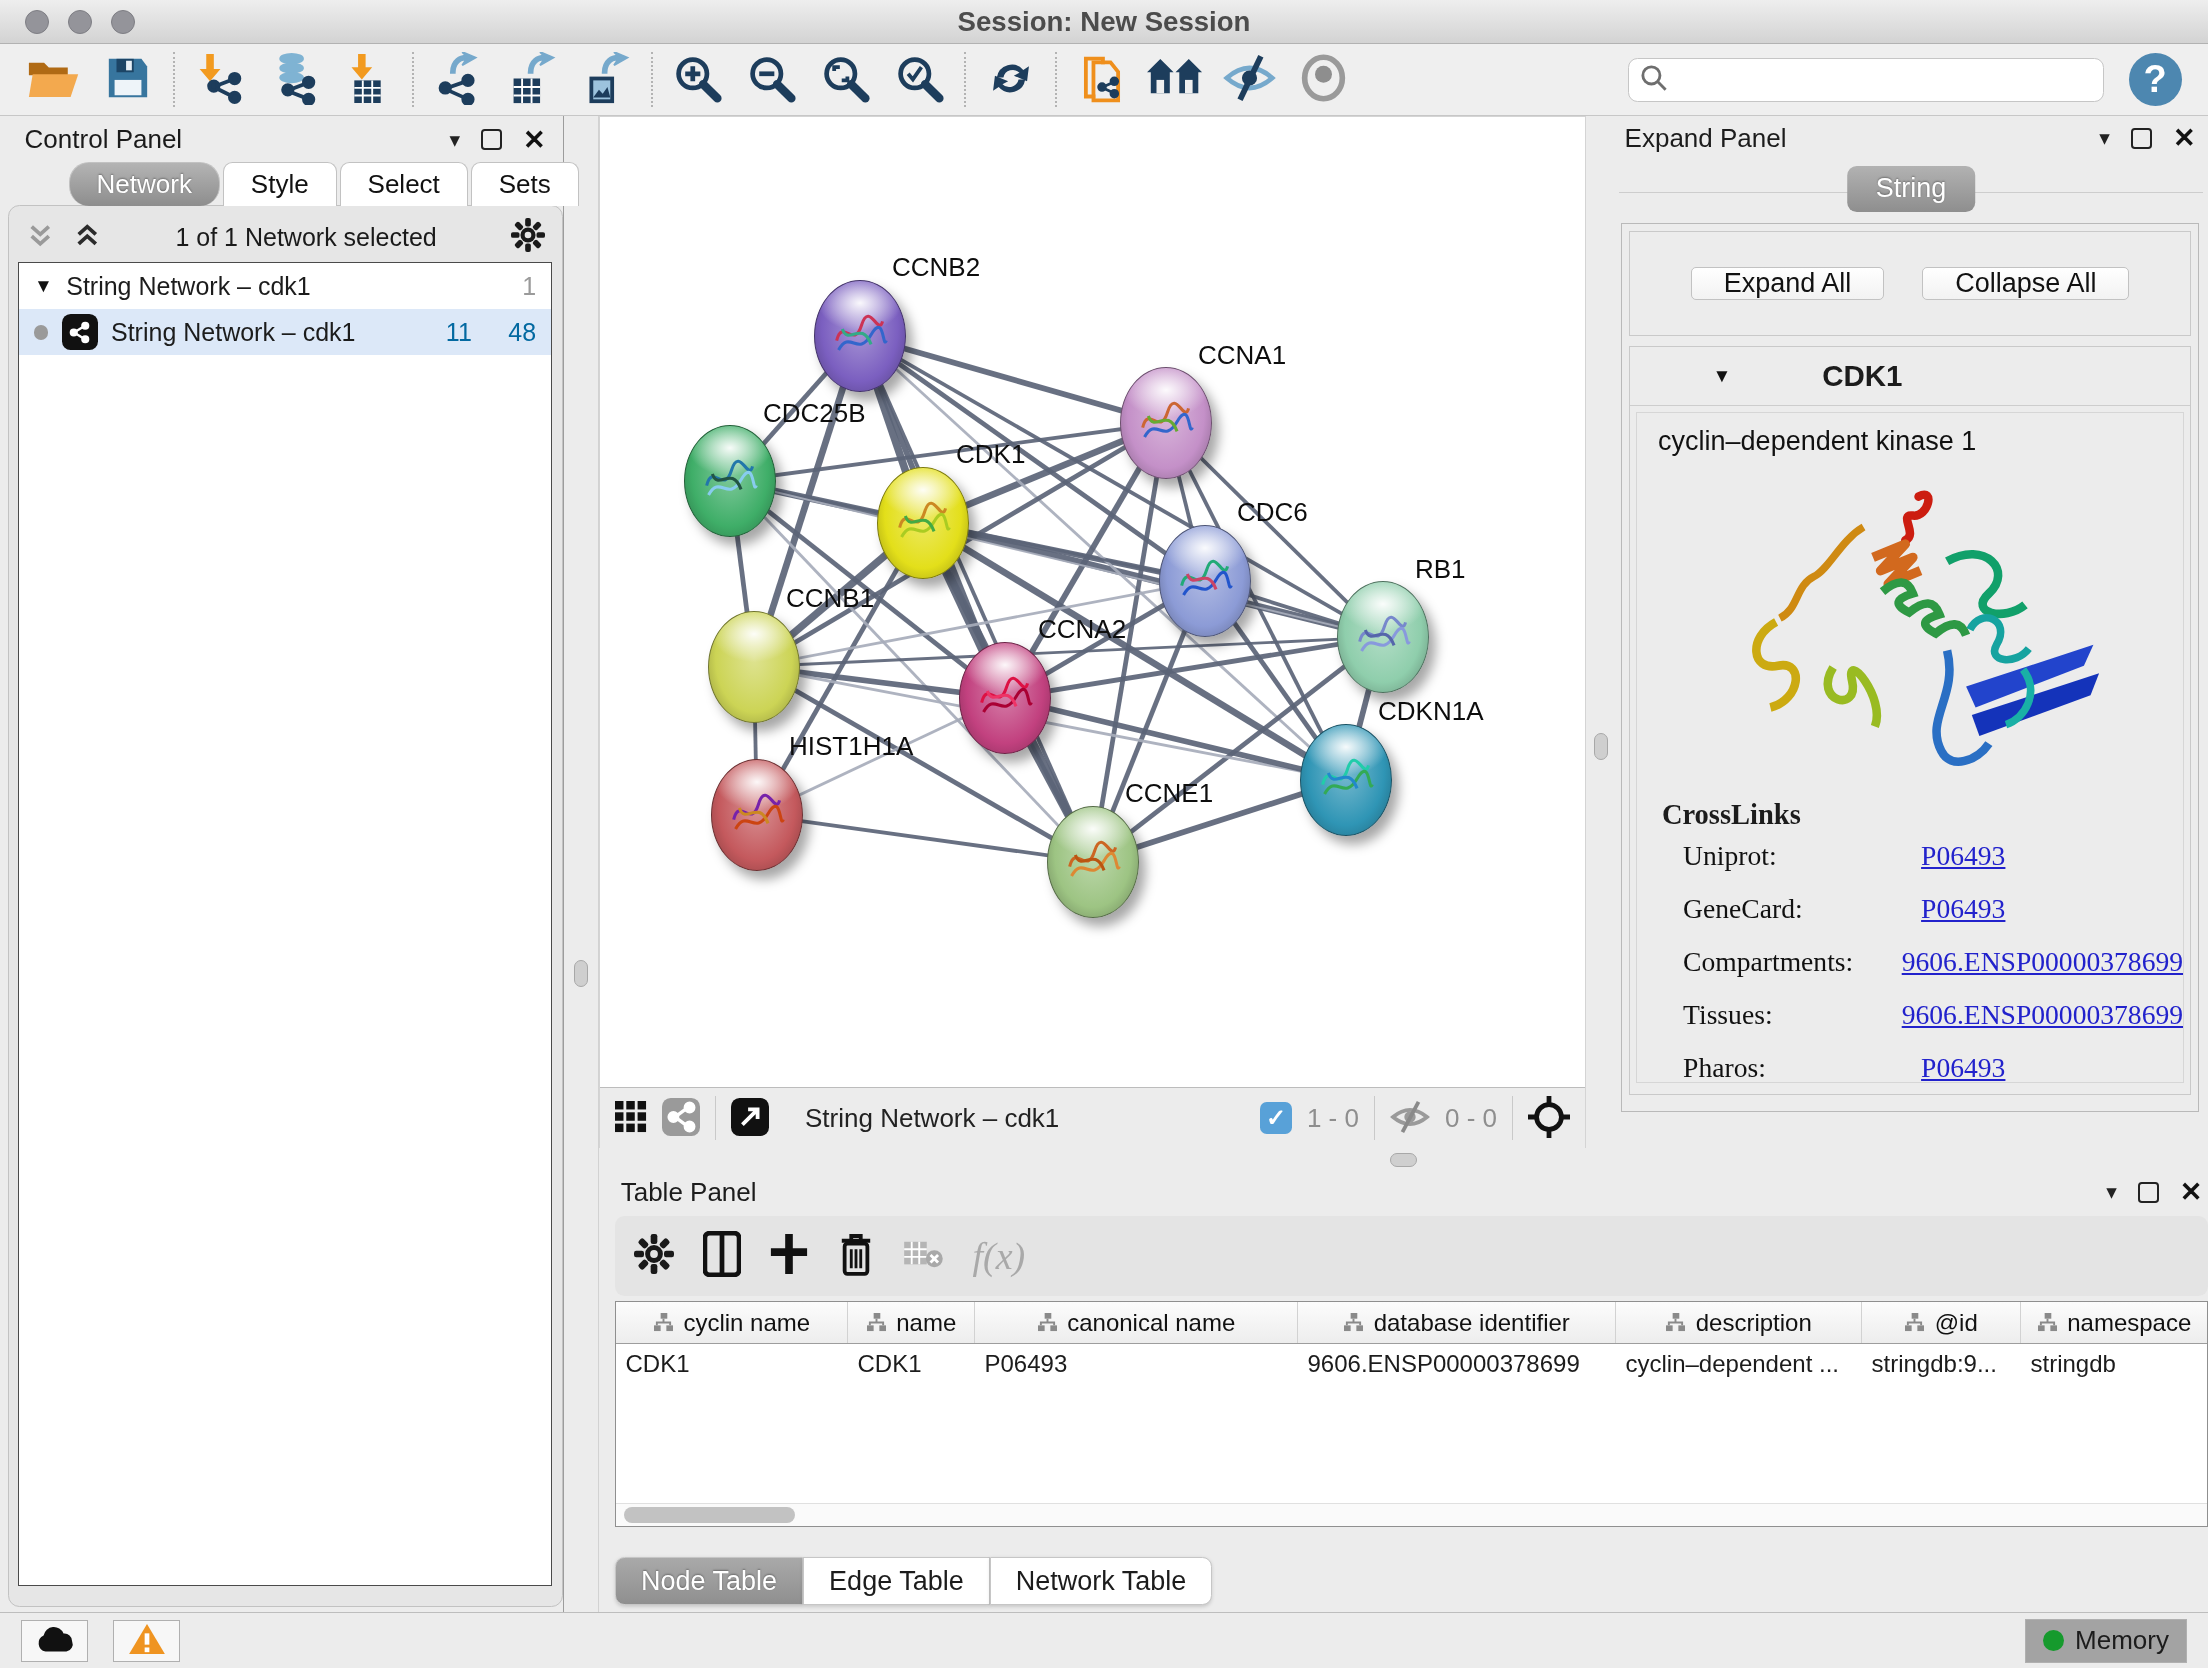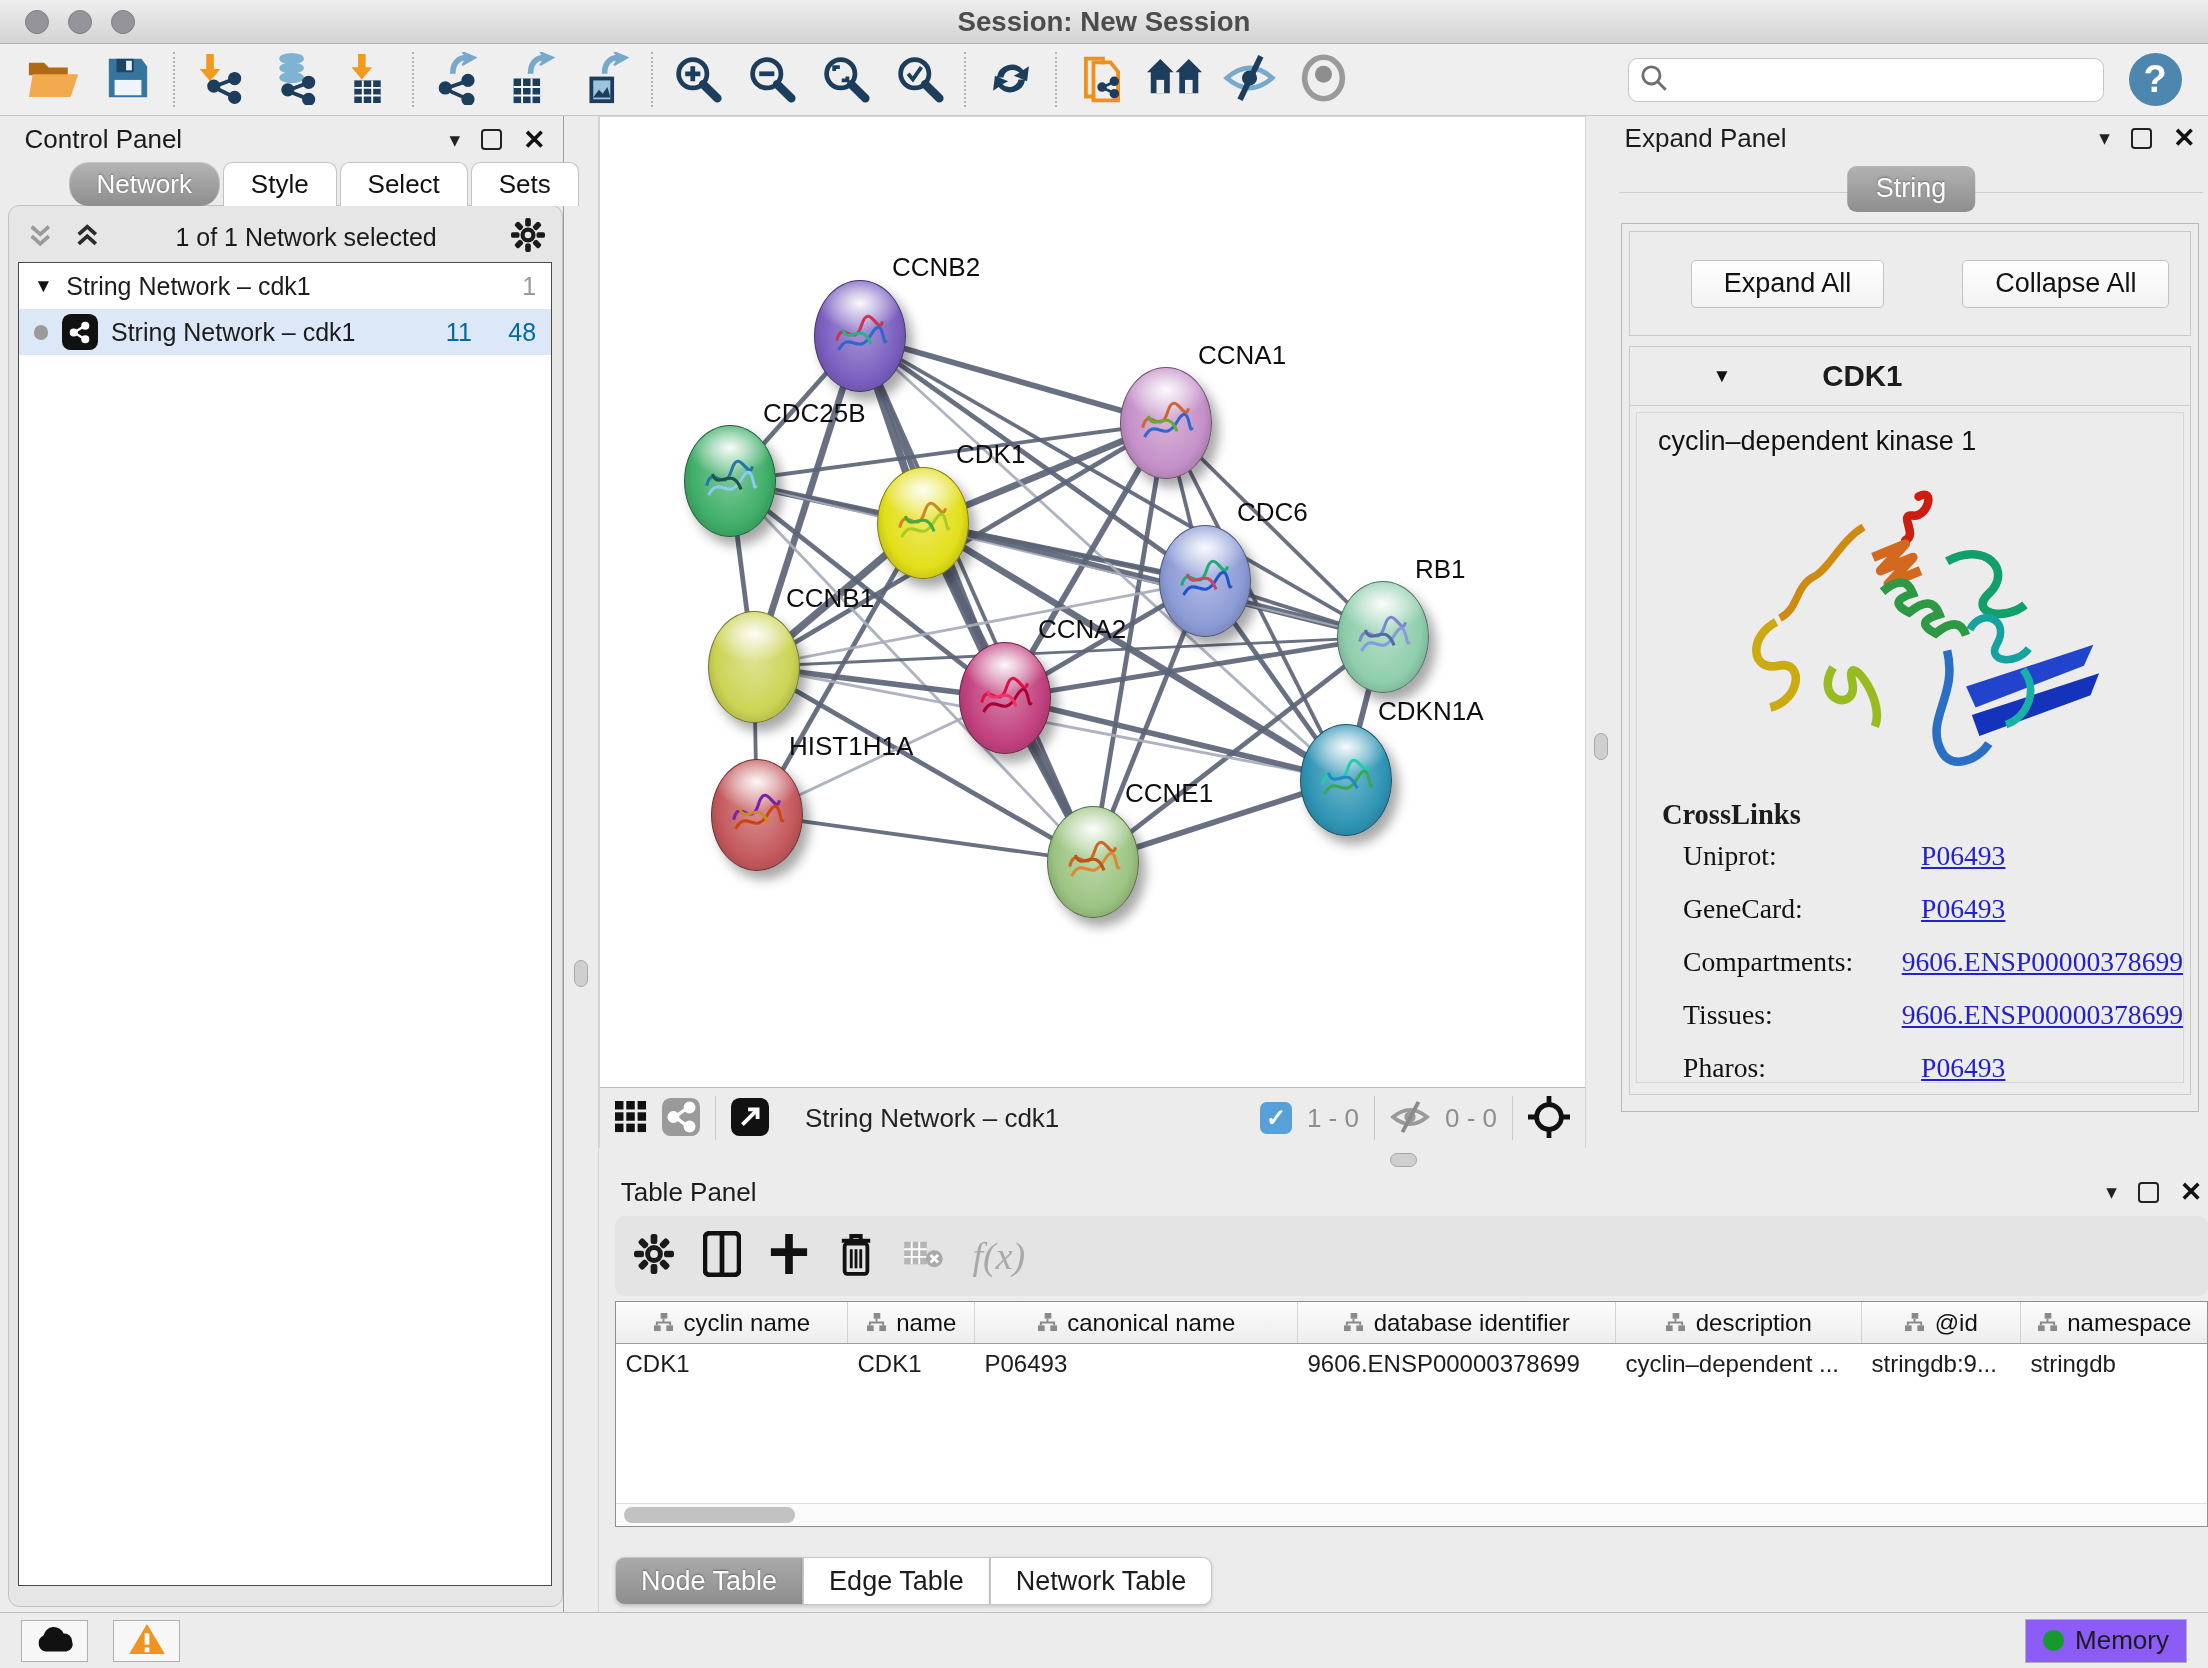--- a/index.html
+++ b/index.html
@@ -79,22 +79,22 @@
   
   .results-panel { position:absolute; left:1617px; top:0; width:588px; height:1056px; }
   .rp-header { height:44px; display:flex; align-items:center; padding:0 9.5px 0 7.6px; font-size:26px; }
   .rp-tabrow { position:relative; height:59px; }
   .rp-tabrow::before { content:""; position:absolute; left:1.9px; right:1.9px; top:32px; border-top:1.9px solid #cdcdcd; }
   .rp-tab { position:absolute; left:50%; transform:translateX(-50%); top:5.7px; height:46px; padding:0 28.5px;
             background:linear-gradient(#b2b2b2,#8e8e8e); color:#fff; font-size:27px; border-radius:9.5px;
             display:flex; align-items:center; text-shadow:0 -1px 1.9px rgba(0,0,0,.35); }
   .rp-outer { margin:3.8px 5.7px 0 3.8px; border:1.9px solid #b9b9b9; background:#ececec; height:889px; padding:7.6px; }
   .rp-buttons { border:1px solid #c9c9c9; background:#ececec; height:105px; display:flex; align-items:center; justify-content:center; gap:38px; }
-  .rp-btn { background:linear-gradient(#ffffff,#f2f2f2); border:1px solid #c2c2c2; border-radius:5px; height:48px;
-            padding:0 32px; font-size:27px; display:flex; align-items:center; color:#111;margin-left:40px; }
+  .rp-btn { background:linear-gradient(#ffffff,#f2f2f2); border:1px solid #c2c2c2; border-radius:5px; height:33px;
+            padding:0 32px; font-size:27px; display:flex; align-items:center; color:#111; }
   .rp-section { margin-top:9.5px; border:1px solid #c9c9c9; background:#ececec; height:749px; }
   .rp-sec-header { height:59px; display:flex; align-items:center; border-bottom:1px solid #cdcdcd; padding-left:82px; gap:91px; }
   .rp-sec-title { font-size:29.5px; font-weight:bold; }
   .rp-sec-body { margin:5.7px; border:1px solid #d6d6d6; background:#ececec; height:671px; padding:13.3px 0 0 21px; overflow:hidden; }
   .rp-desc { font-size:27px; color:#111; }
   .protein-figure { display:block; margin:13.3px auto 5.7px auto; }
   .xl-title { font-family:"Liberation Serif", serif; font-weight:bold; font-size:28.5px; margin:3.8px 0 9.5px 3.8px; }
   .xl-row { display:flex; font-family:"Liberation Serif", serif; font-size:27.6px; margin:0 0 21px 25px; }
   .xl-label { width:238px; color:#111; }
   .xl-link { color:#2222cc; text-decoration:underline; }
@@ -116,21 +116,21 @@
   .tp-tab { height:48px; padding:0 25px; background:#fff; border:1px solid #c6c6c6; font-size:27px; display:flex; align-items:center;
             box-shadow:0 1.9px 3.8px rgba(0,0,0,.15); }
   .tp-tab:first-child { border-radius:9.5px 0 0 9.5px; }
   .tp-tab:last-child { border-radius:0 9.5px 9.5px 0; }
   .tp-tab.active { background:linear-gradient(#a9a9a9,#8f8f8f); color:#fff; text-shadow:0 -1px 1.9px rgba(0,0,0,.35); }
 
   
   .statusbar { position:absolute; left:0; top:1612px; width:2208px; height:56px; background:#ececec; border-top:1.9px solid #bdbdbd;
                display:flex; align-items:center; padding:0 21px; gap:25px; }
   .sb-btn { width:67px; height:42px; background:#f7f7f7; border:1.9px solid #b0b0b0; display:flex; align-items:center; justify-content:center; }
-  .memory-btn { margin-left:auto; height:44px; background:#8b5cf6; border:1.9px solid #b0b0b0; display:flex; align-items:center;
+  .memory-btn { margin-left:auto; height:44px; background:#a3a3a3; border:1.9px solid #b0b0b0; display:flex; align-items:center;
                 gap:11.4px; padding:0 17px; font-size:26px; }
   .memdot { width:21px; height:21px; border-radius:50%; background:#169a2d; }
 </style>
 </head>
 <body>
 
 <div class="window">
 
   <div class="titlebar">
     <div class="lights">

